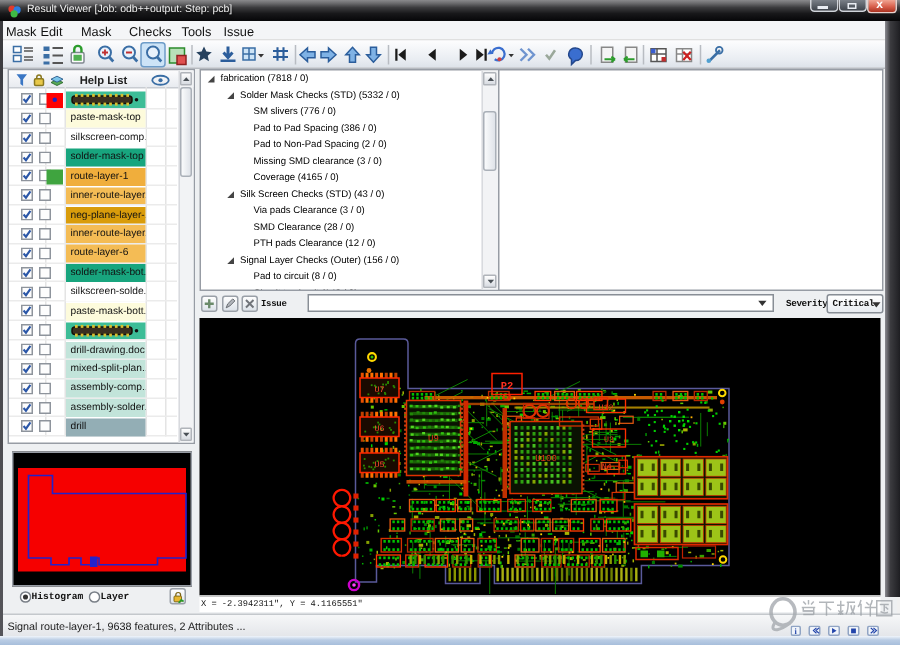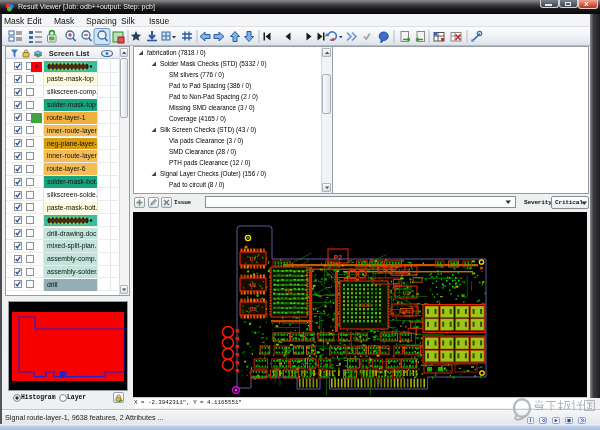--- a/index.html
+++ b/index.html
@@ -22,22 +22,22 @@
 <div class="abs" style="left:578px;top:0;width:20px;height:9px;border:1px solid #e8d0cc;border-top:none;border-radius:0 0 3px 3px;background:linear-gradient(#f0a492,#d8604c 55%,#aa3220)"></div>
 <div class="abs" style="left:545px;top:4px;width:7px;height:2px;background:#e8ecf2"></div>
 <div class="abs" style="left:565px;top:2px;width:6px;height:4px;border:1px solid #e8ecf2"></div>
 <div class="abs mono" style="left:584px;top:-1px;font-size:8px;color:#fff;font-weight:bold">x</div>
 
 <div class="abs" style="left:2px;top:14px;width:596px;height:13px;background:#f4f5f7;border-bottom:1px solid #e0e0e0"></div>
 <div class="abs" style="left:0;top:16px;font-size:8.5px;color:#111;width:250px;height:10px">
 <span class="abs" style="left:4px">Mask</span>
     <span class="abs" style="left:27px">Edit</span>
     <span class="abs" style="left:54px">Mask</span>
-    <span class="abs" style="left:86px">Spacing</span>
-    <span class="abs" style="left:121px">Silk</span>
+    <span class="abs" style="left:86px">Checks</span>
+    <span class="abs" style="left:121px">Tools</span>
     <span class="abs" style="left:149px">Issue</span>
   </div>
 
 <div class="abs" style="left:2px;top:27px;width:596px;height:19px;background:linear-gradient(#fdfdfe,#e9edf2 70%,#dde2e9);border-bottom:1px solid #b6bac0">
     <svg width="490" height="19" viewBox="0 0 490 19" style="position:absolute;left:3px;top:0">
       <rect x="4" y="4" width="5" height="4" fill="#fff" stroke="#3a6ea5"></rect>
       <rect x="4" y="10" width="5" height="4" fill="#fff" stroke="#3a6ea5"></rect>
       <path d="M11,5 h6 M11,7 h6 M11,11 h6 M11,13 h6" stroke="#555" stroke-width="1"></path>
       <rect x="24" y="4" width="4" height="3" fill="#3a6ea5"></rect>
       <rect x="24" y="9" width="4" height="3" fill="#3a6ea5"></rect>
@@ -119,21 +119,21 @@
 <div class="abs" style="left:6px;top:47px;width:123px;height:11.5px;background:linear-gradient(#fcfcfd,#e8ebf0);border-bottom:1px solid #c8ccd2"></div>
 <svg class="abs" style="left:10px;top:48.5px" width="108" height="9" viewBox="0 0 108 9">
 <path d="M1,0.5 h7 l-2.6,3.4 v4.5 l-1.8,-1.4 v-3.1 Z" fill="#3a76c4"></path>
 <rect x="13" y="3.5" width="6" height="4.5" rx="0.8" fill="#e8c84a" stroke="#8a7820"></rect>
 <path d="M14.5,3.5 v-1 a1.5,1.5 0 0 1 3,0 v1" fill="none" stroke="#8a7820"></path>
 <path d="M24,6 l4,-2 4,2 -4,2 Z" fill="#58a858" stroke="#2a6a2a" stroke-width="0.6"></path>
 <path d="M24,3.8 l4,-2 4,2 -4,2 Z" fill="#7ac4ea" stroke="#2a5a8a" stroke-width="0.6"></path>
 <ellipse cx="97" cy="4.5" rx="5.5" ry="3" fill="none" stroke="#3a6ea5" stroke-width="1.2"></ellipse>
 <circle cx="97" cy="4.5" r="1.4" fill="#3a6ea5"></circle>
 </svg>
-<div class="abs" style="left:44px;top:48.5px;width:50px;text-align:center;font-size:7.5px;font-weight:bold;color:#222">Screen List</div>
+<div class="abs" style="left:44px;top:48.5px;width:50px;text-align:center;font-size:7.5px;font-weight:bold;color:#222">Help List</div>
 
 <div class="abs" style="left:30px;top:58px;width:1px;height:233px;background:#e4e4e4"></div>
 <div class="abs" style="left:43px;top:58px;width:1px;height:233px;background:#e4e4e4"></div>
 <div class="abs" style="left:97px;top:58px;width:1px;height:233px;background:#e4e4e4"></div>
 <div class="abs" style="left:110px;top:58px;width:1px;height:233px;background:#e4e4e4"></div>
 <div style="position:absolute;left:6px;top:60.0px;width:112px;height:12.8px;border-bottom:1px solid #ebebeb;box-sizing:border-box">
     <div style="position:absolute;left:8px;top:2px;width:8px;height:8px">
       <svg width="8" height="8" viewBox="0 0 8 8" style="position:absolute;left:0;top:0">
         <rect x="0.5" y="0.5" width="7" height="7" fill="#fdfdfd" stroke="#8e949c"></rect>
         <path d="M1.7,4 L3.3,5.8 L6.3,1.6" stroke="#2b57a8" stroke-width="1.4" fill="none"></path>

